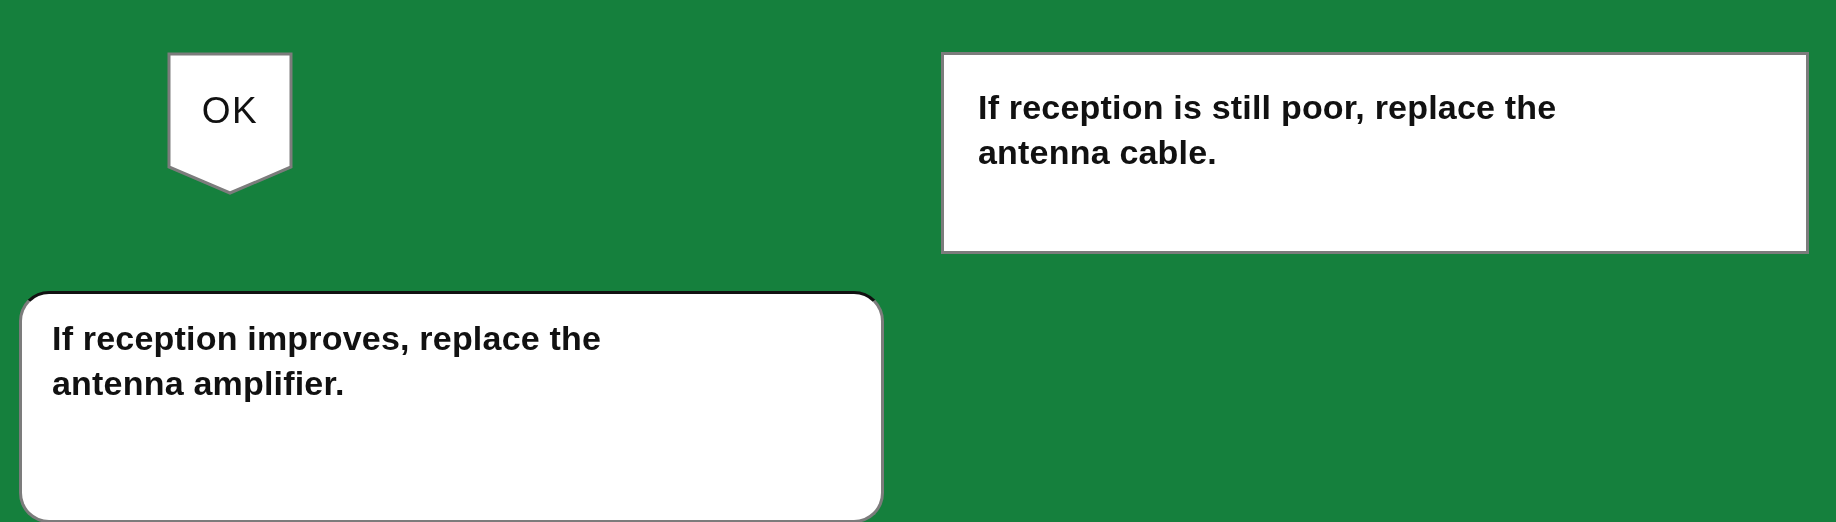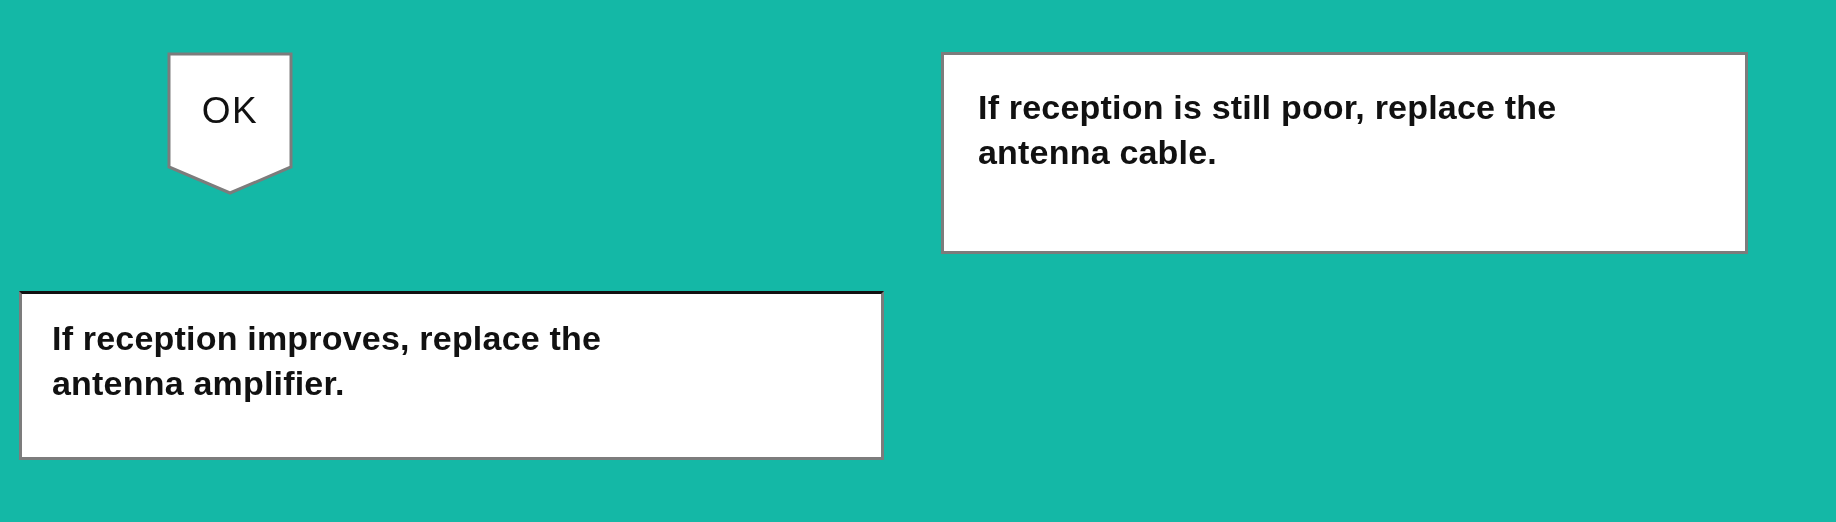--- a/index.html
+++ b/index.html
@@ -9,21 +9,21 @@
     background: #ffffff;
   }
   body {
     font-family: "Liberation Sans", "DejaVu Sans", sans-serif;
     -webkit-font-smoothing: none;
   }
   #canvas {
     position: relative;
     width: 1836px;
     height: 522px;
-    background: #14b8a6;
+    background: #15803d;
     overflow: hidden;
   }
 
   
   .marker {
     position: absolute;
   }
   .marker svg {
     display: block;
     position: absolute;
@@ -81,34 +81,35 @@
     font-weight: bold;
     font-size: 34px;
     line-height: 1.32;
     letter-spacing: 0.2px;
     white-space: pre-line;
   }
 
   #note-cable {
     left: 941px;
     top: 52px;
-    width: 807px;
+    width: 868px;
     height: 202px;
   }
   #note-cable .note-text {
     left: 34px;
     top: 30px;
   }
 
   #note-amplifier {
     left: 19px;
     top: 291px;
     width: 865px;
-    height: 169px;
+    height: 232px;
     border-top-color: #111111;
+    border-radius: 30px;
   }
   #note-amplifier .note-text {
     left: 30px;
     top: 22px;
   }
 </style>
 </head>
 <body>
 
 <div id="canvas">

